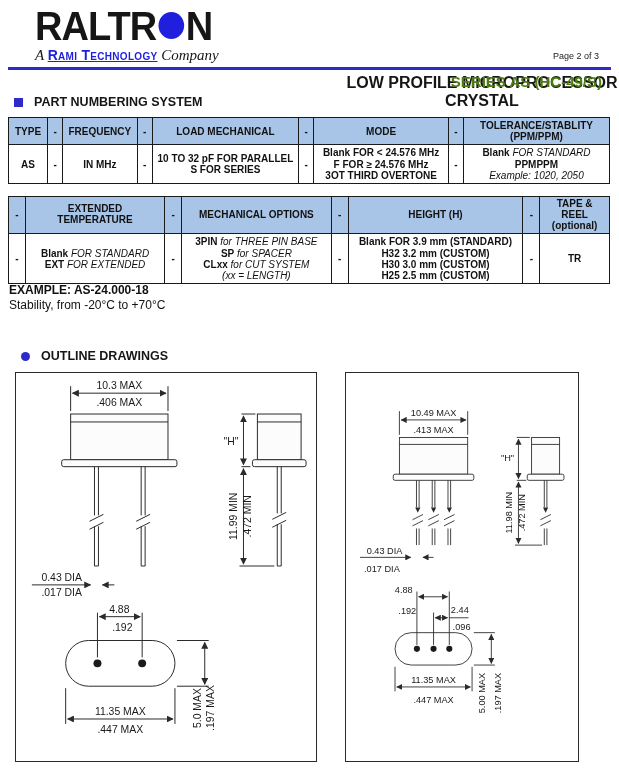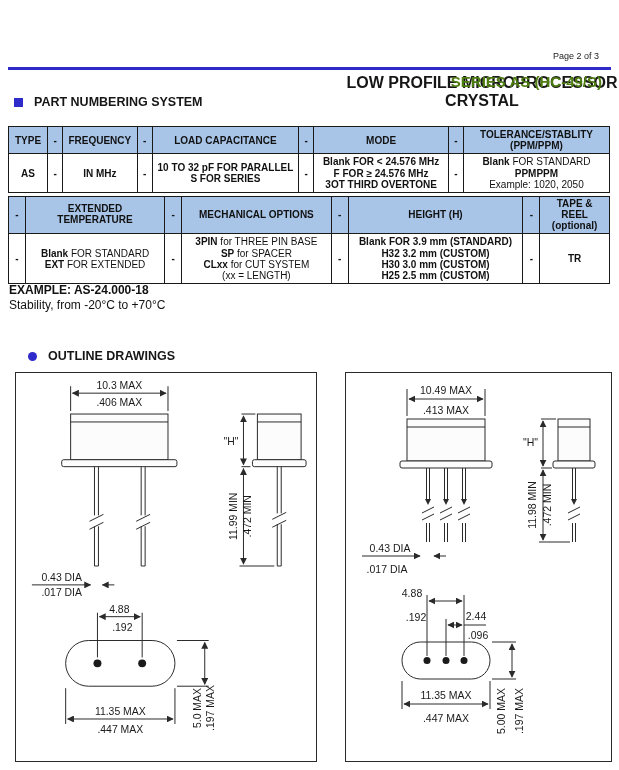--- a/index.html
+++ b/index.html
@@ -25,52 +25,56 @@
   .series { position:absolute; right:17px; top:73px; font-weight:bold; font-size:15px; color:#4d7c0f; }
 
   
   .section { position:absolute; left:14px; display:flex; align-items:center; gap:11px;
              font-weight:bold; font-size:12.5px; color:#161616; }
   .sq { width:9px; height:9px; background:#2f2bcb; }
   .ci { width:9px; height:9px; border-radius:50%; background:#2f2bcb; }
 
   
   table { position:absolute; left:8px; width:602px; border-collapse:collapse; table-layout:fixed; }
-  .t1 { top:126px;border-radius:24px; }
+  .t1 { top:117px;border-radius:24px; }
   .t2 { top:196px; }
   th, td { border:1.6px solid #1a1a1a; text-align:center; vertical-align:middle;
            font-size:10px; line-height:1.12; padding:2px 1px; }
   th { background:#a8c5e8; font-weight:bold; }
   td { font-weight:bold; background:#fff; }
   .t1 th { height:26px; }
   .t1 td { height:34px; }
   .t2 th { height:34px; line-height:1.08; }
   .t2 td { height:46px; }
-  .rg { font-weight:normal; }
+  .rg { font-weight:normal;font-style:italic; }
 
   
   .example { position:absolute; left:9px; top:283px; width:603px; font-size:12px; line-height:1.28; }
   .example .lbl { font-weight:bold; }
 
   
   .box { position:absolute; top:372px; height:390px; border:1.5px solid #2a2a2a; background:#fff; }
   .box-l { left:15px;  width:302px; }
-  .box-r { left:345px; width:267px; }
+  .box-r { left:345px; width:234px; }
   .box svg { display:block; width:100%; height:100%; }
   .ln line, .ln path.ol, .ln rect { stroke:#2a2a2a; stroke-width:1; fill:none; }
   .ln rect.part { fill:#fcfcfc; }
   .ln circle { fill:#1a1a1a; stroke:none; }
   .ln polygon { fill:#2a2a2a; stroke:none; }
   svg text { font-family:"Liberation Sans", sans-serif; font-size:10.5px; fill:#1a1a1a; }
 </style>
 </head>
 <body>
 
 <div class="page">
 
+  <div class="logo">
+    <div class="brand"><span>RALTR</span><span class="dot"></span><span>N</span></div>
+    <div class="tagline"><span class="serif">A </span><span class="brandname">Rami Technology</span><span class="serif"> Company</span></div>
+  </div>
   <div class="doc-title">LOW PROFILE MICROPROCESSOR CRYSTAL</div>
   <div class="page-info">Page 2 of 3</div>
   <div class="rule"></div>
   <div class="series">SERIES AS (HC-49/S)</div>
 
   <div class="section" style="top:95px;">
     <span class="sq"></span>
     <span>PART NUMBERING SYSTEM</span>
   </div>
 
@@ -85,21 +89,21 @@
         <col style="width:22.4%">
         <col style="width:2.5%">
       <col style="width:24.3%">
     </colgroup>
     <tbody>
         <tr>
       <th>TYPE</th>
       <th>-</th>
       <th>FREQUENCY</th>
       <th>-</th>
-      <th>LOAD CAPACITANCE</th>
+      <th>LOAD MECHANICAL</th>
       <th>-</th>
       <th>MODE</th>
       <th>-</th>
       <th>
         <div>TOLERANCE/STABLITY</div>
         <div>(PPM/PPM)</div>
       </th>
     </tr>
     <tr>
       <td>AS</td>
@@ -179,21 +183,21 @@
       <td>TR</td>
     </tr>
   </tbody>
     </table>
 
   <div class="example">
     <div class="lbl">EXAMPLE: AS-24.000-18</div>
     <div>Stability, from -20°C to +70°C</div>
   </div>
 
-  <div class="section" style="top:349px; left:28px;">
+  <div class="section" style="top:349px; left:21px;">
     <span class="ci"></span>
     <span>OUTLINE DRAWINGS</span>
   </div>
 
   <div class="box box-l">
     <svg viewBox="0 0 302 388">
       <defs>
         <marker id="arL" viewBox="0 0 10 10" refX="9" refY="5" markerWidth="7" markerHeight="7" orient="auto-start-reverse">
           <path d="M0,0 L10,5 L0,10 z" fill="#2a2a2a"></path>
         </marker>

